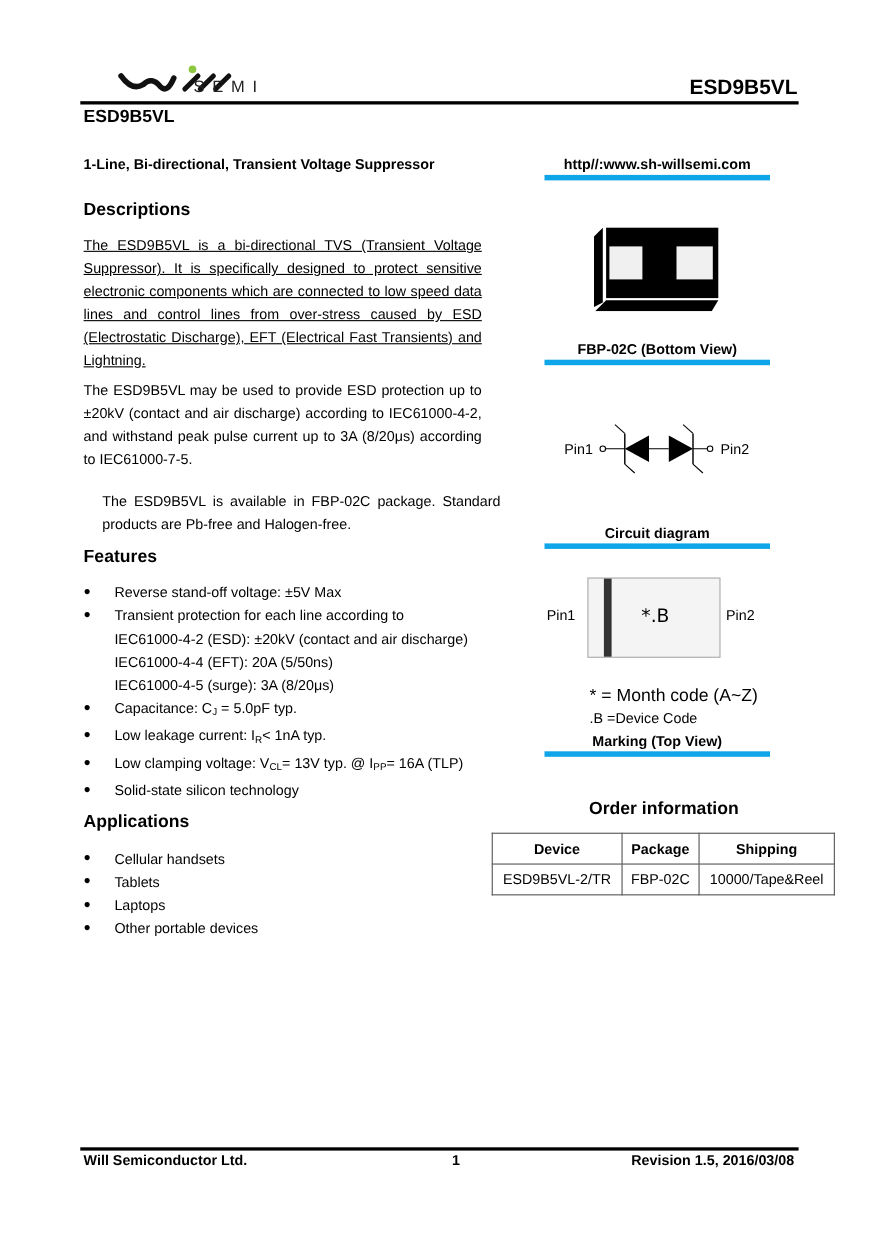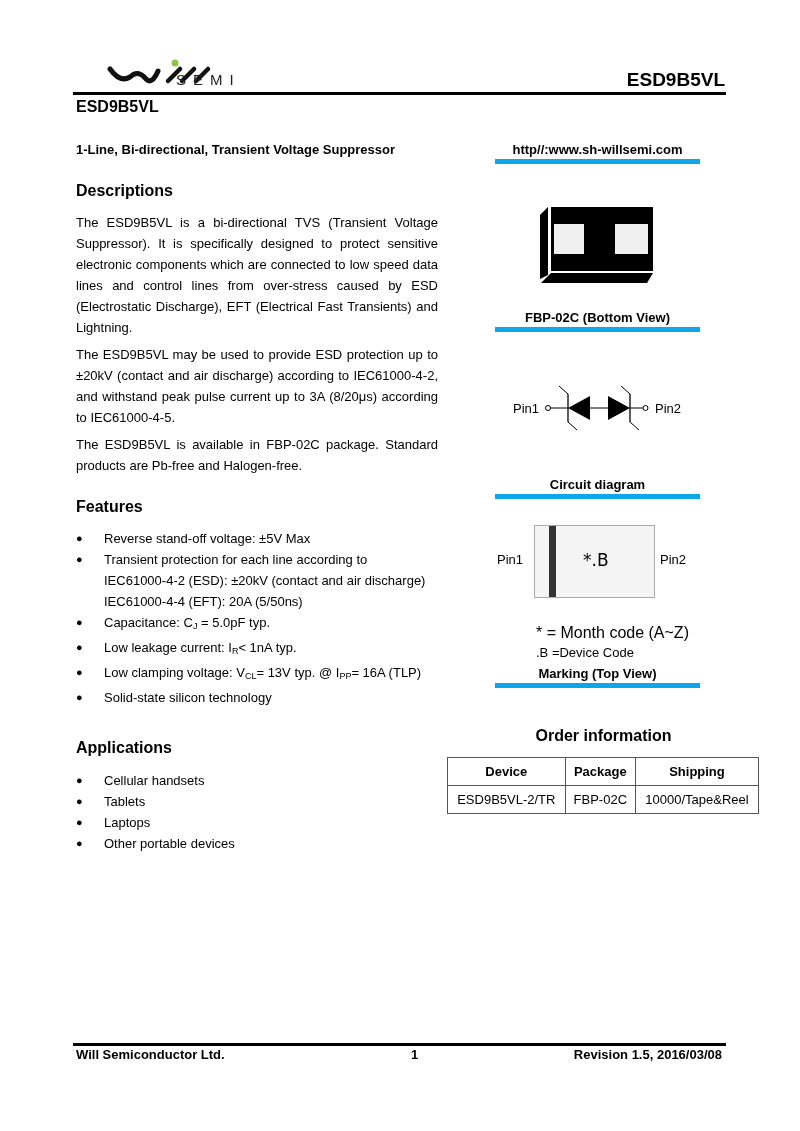--- a/index.html
+++ b/index.html
@@ -39,32 +39,33 @@
 </svg>
 <div class="abs logo-text">SEMI</div>
 <div class="abs hdr-title">ESD9B5VL</div>
 <div class="abs hdr-rule"></div>
 <div class="abs sub-title">ESD9B5VL</div>
 
 <div class="abs tagline">1-Line, Bi-directional, Transient Voltage Suppressor</div>
 
 <div class="abs h2" style="left:76px; top:182px;">Descriptions</div>
 <div class="abs" style="left:76px; top:212px;">
-  <p class="para" style="margin:0 0 6px 0;">The ESD9B5VL is a bi-directional TVS (Transient Voltage Suppressor). It is specifically designed to protect sensitive electronic components which are connected to low speed data lines and control lines from over-stress caused by ESD (Electrostatic Discharge), EFT (Electrical Fast Transients) and Lightning.</p>
-  <p class="para" style="margin:0 0 6px 0;">The ESD9B5VL may be used to provide ESD protection up to ±20kV (contact and air discharge) according to IEC61000-4-2, and withstand peak pulse current up to 3A (8/20μs) according to IEC61000-4-5.</p>
-  <p class="para" style="margin:0;">The ESD9B5VL is available in FBP-02C package. Standard products are Pb-free and Halogen-free.</p>
+  <p class="para" style="margin:0 0 6px 0;text-decoration:underline;">The ESD9B5VL is a bi-directional TVS (Transient Voltage Suppressor). It is specifically designed to protect sensitive electronic components which are connected to low speed data lines and control lines from over-stress caused by ESD (Electrostatic Discharge), EFT (Electrical Fast Transients) and Lightning.</p>
+  <p class="para" style="margin:0 0 6px 0;">The ESD9B5VL may be used to provide ESD protection up to ±20kV (contact and air discharge) according to IEC61000-4-2, and withstand peak pulse current up to 3A (8/20μs) according to IEC61000-7-5.</p>
+  <p class="para" style="margin:17px;">The ESD9B5VL is available in FBP-02C package. Standard products are Pb-free and Halogen-free.</p>
 </div>
 
 <div class="abs h2" style="left:76px; top:498px;">Features</div>
 <ul class="abs bul" style="left:76px; top:528px; width:400px;">
   <li><span>Reverse stand-off voltage: ±5V Max</span></li>
   <li>
     <div>Transient protection for each line according to</div>
     <div>IEC61000-4-2 (ESD): ±20kV (contact and air discharge)</div>
     <div>IEC61000-4-4 (EFT): 20A (5/50ns)</div>
+    <div>IEC61000-4-5 (surge): 3A (8/20μs)</div>
   </li>
   <li><span>Capacitance: C</span><span class="sub">J</span><span> = 5.0pF typ.</span></li>
   <li><span>Low leakage current: I</span><span class="sub">R</span><span>&lt; 1nA typ.</span></li>
   <li><span>Low clamping voltage: V</span><span class="sub">CL</span><span>= 13V typ. @ I</span><span class="sub">PP</span><span>= 16A (TLP)</span></li>
   <li><span>Solid-state silicon technology</span></li>
 </ul>
 
 <div class="abs h2" style="left:76px; top:739px;">Applications</div>
 <ul class="abs bul" style="left:76px; top:770px; width:400px;">
   <li>Cellular handsets</li>

